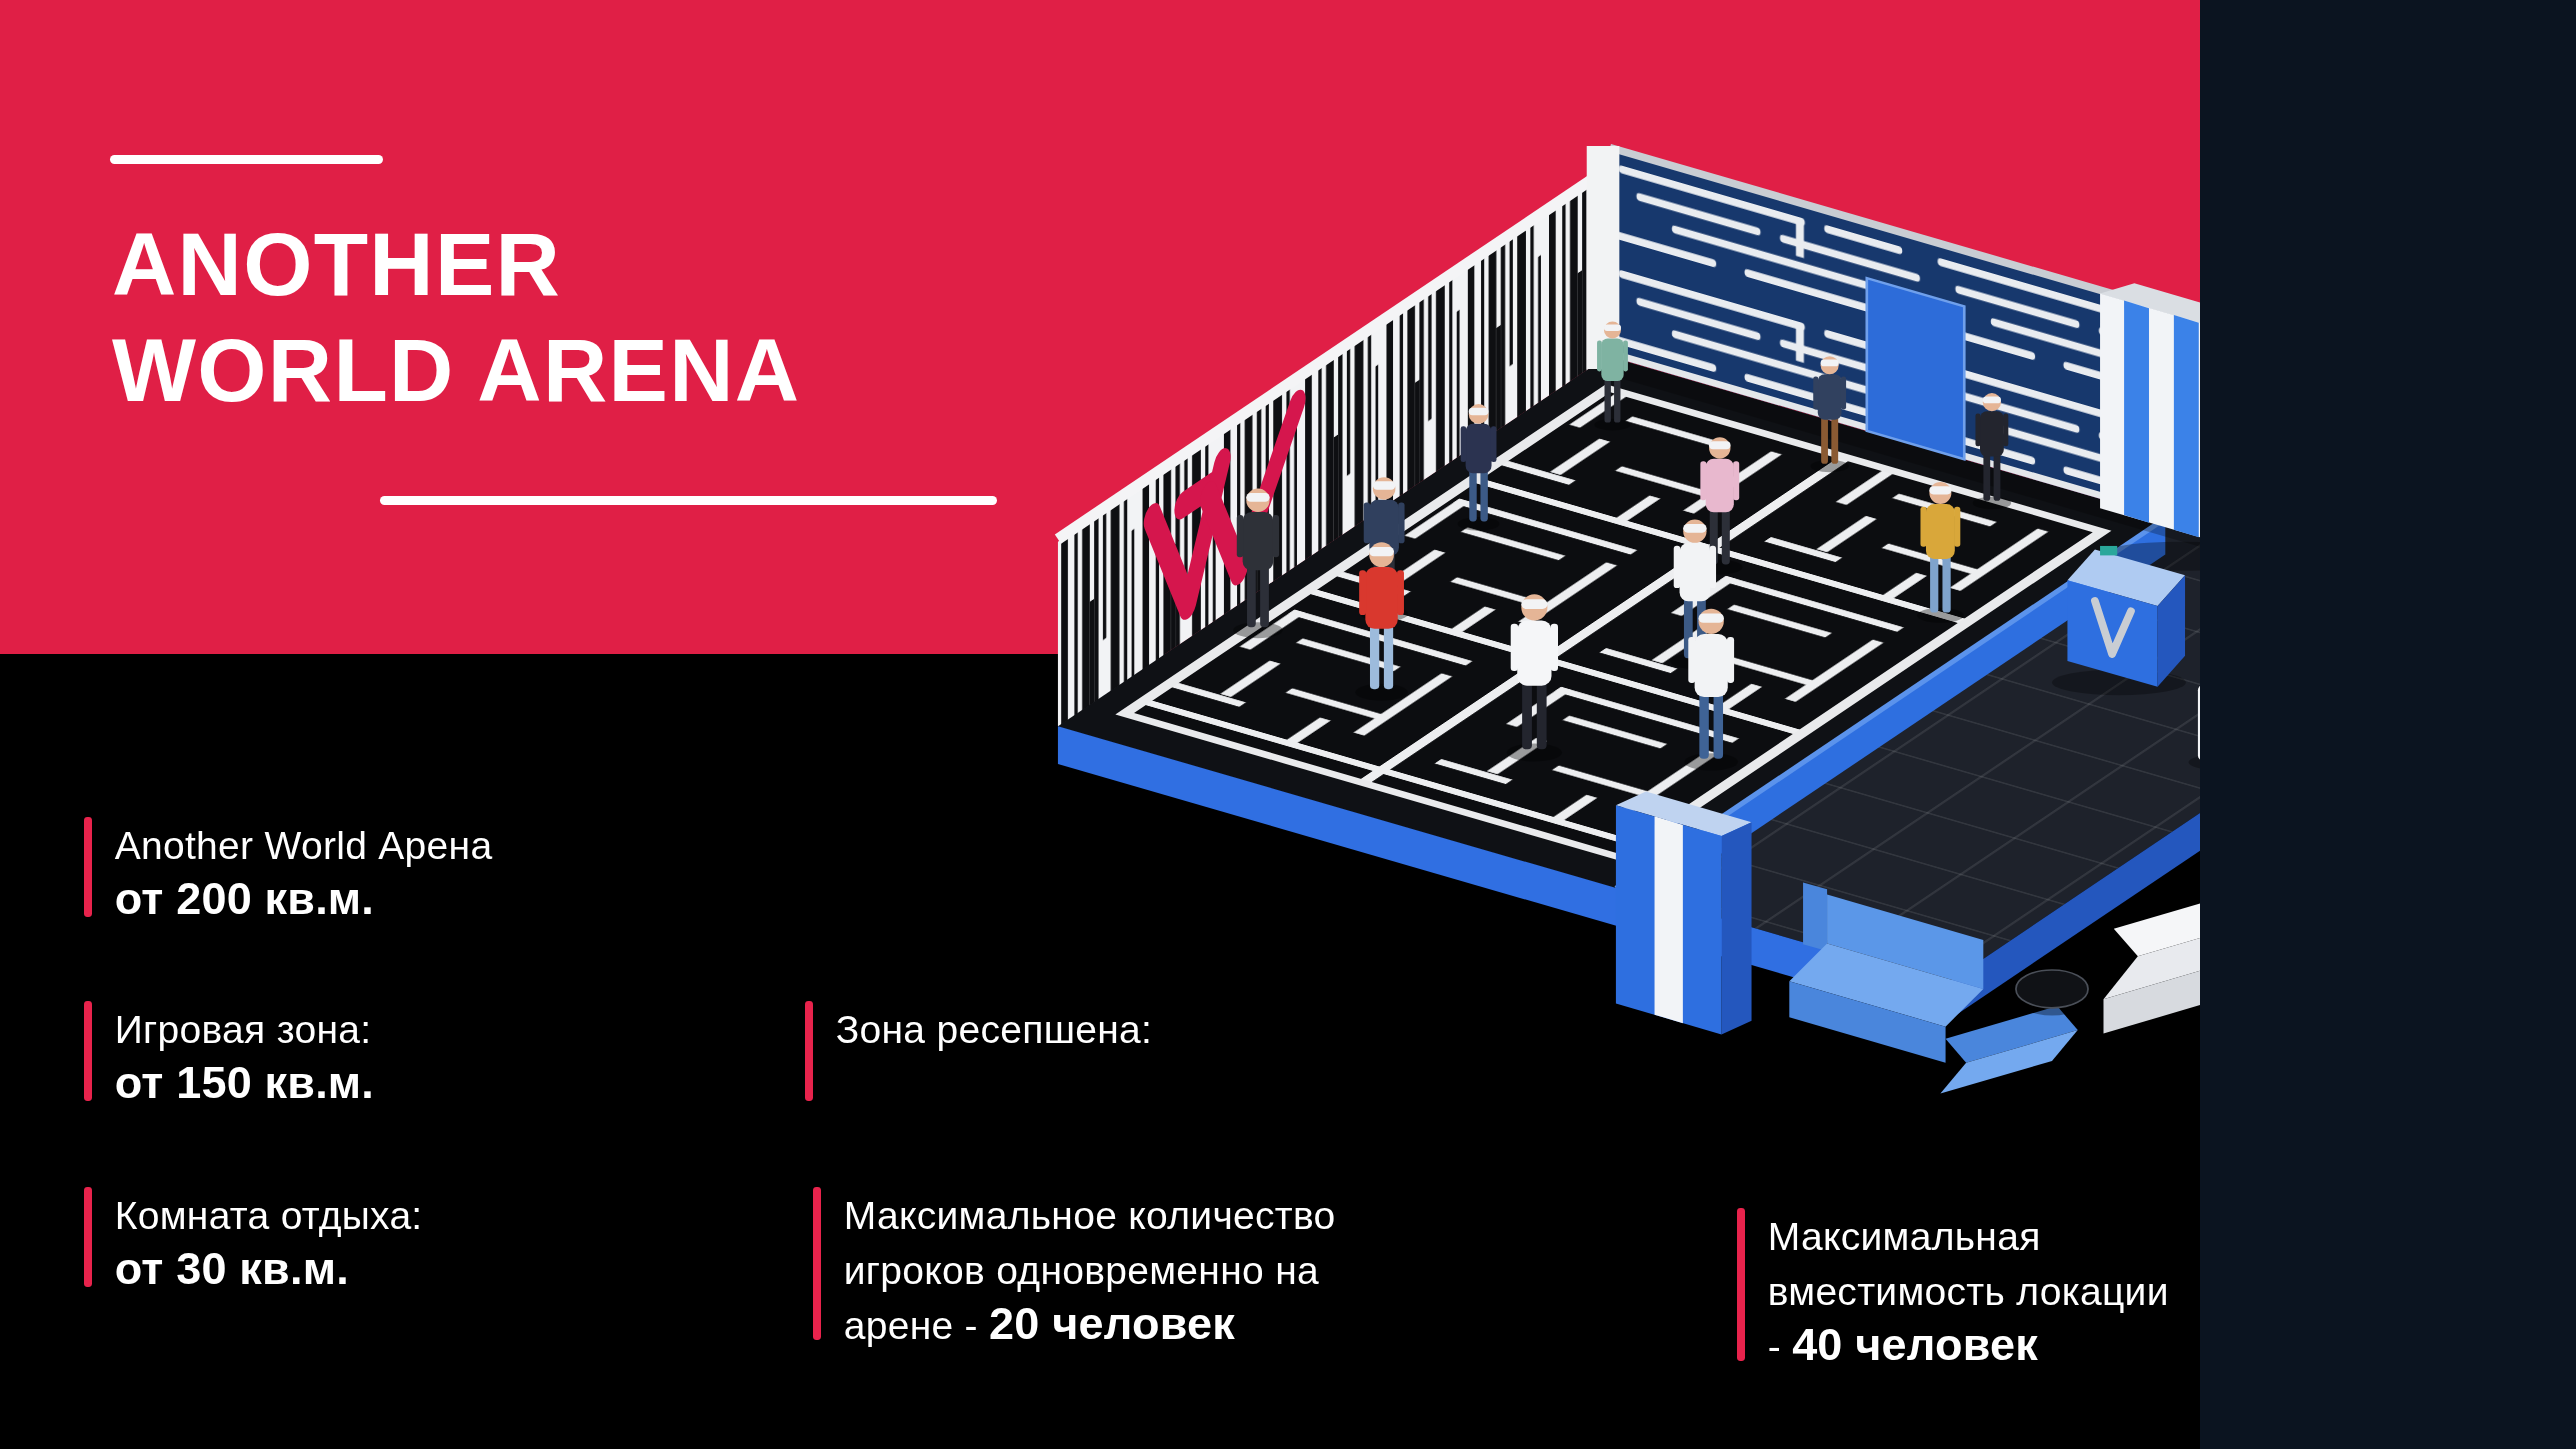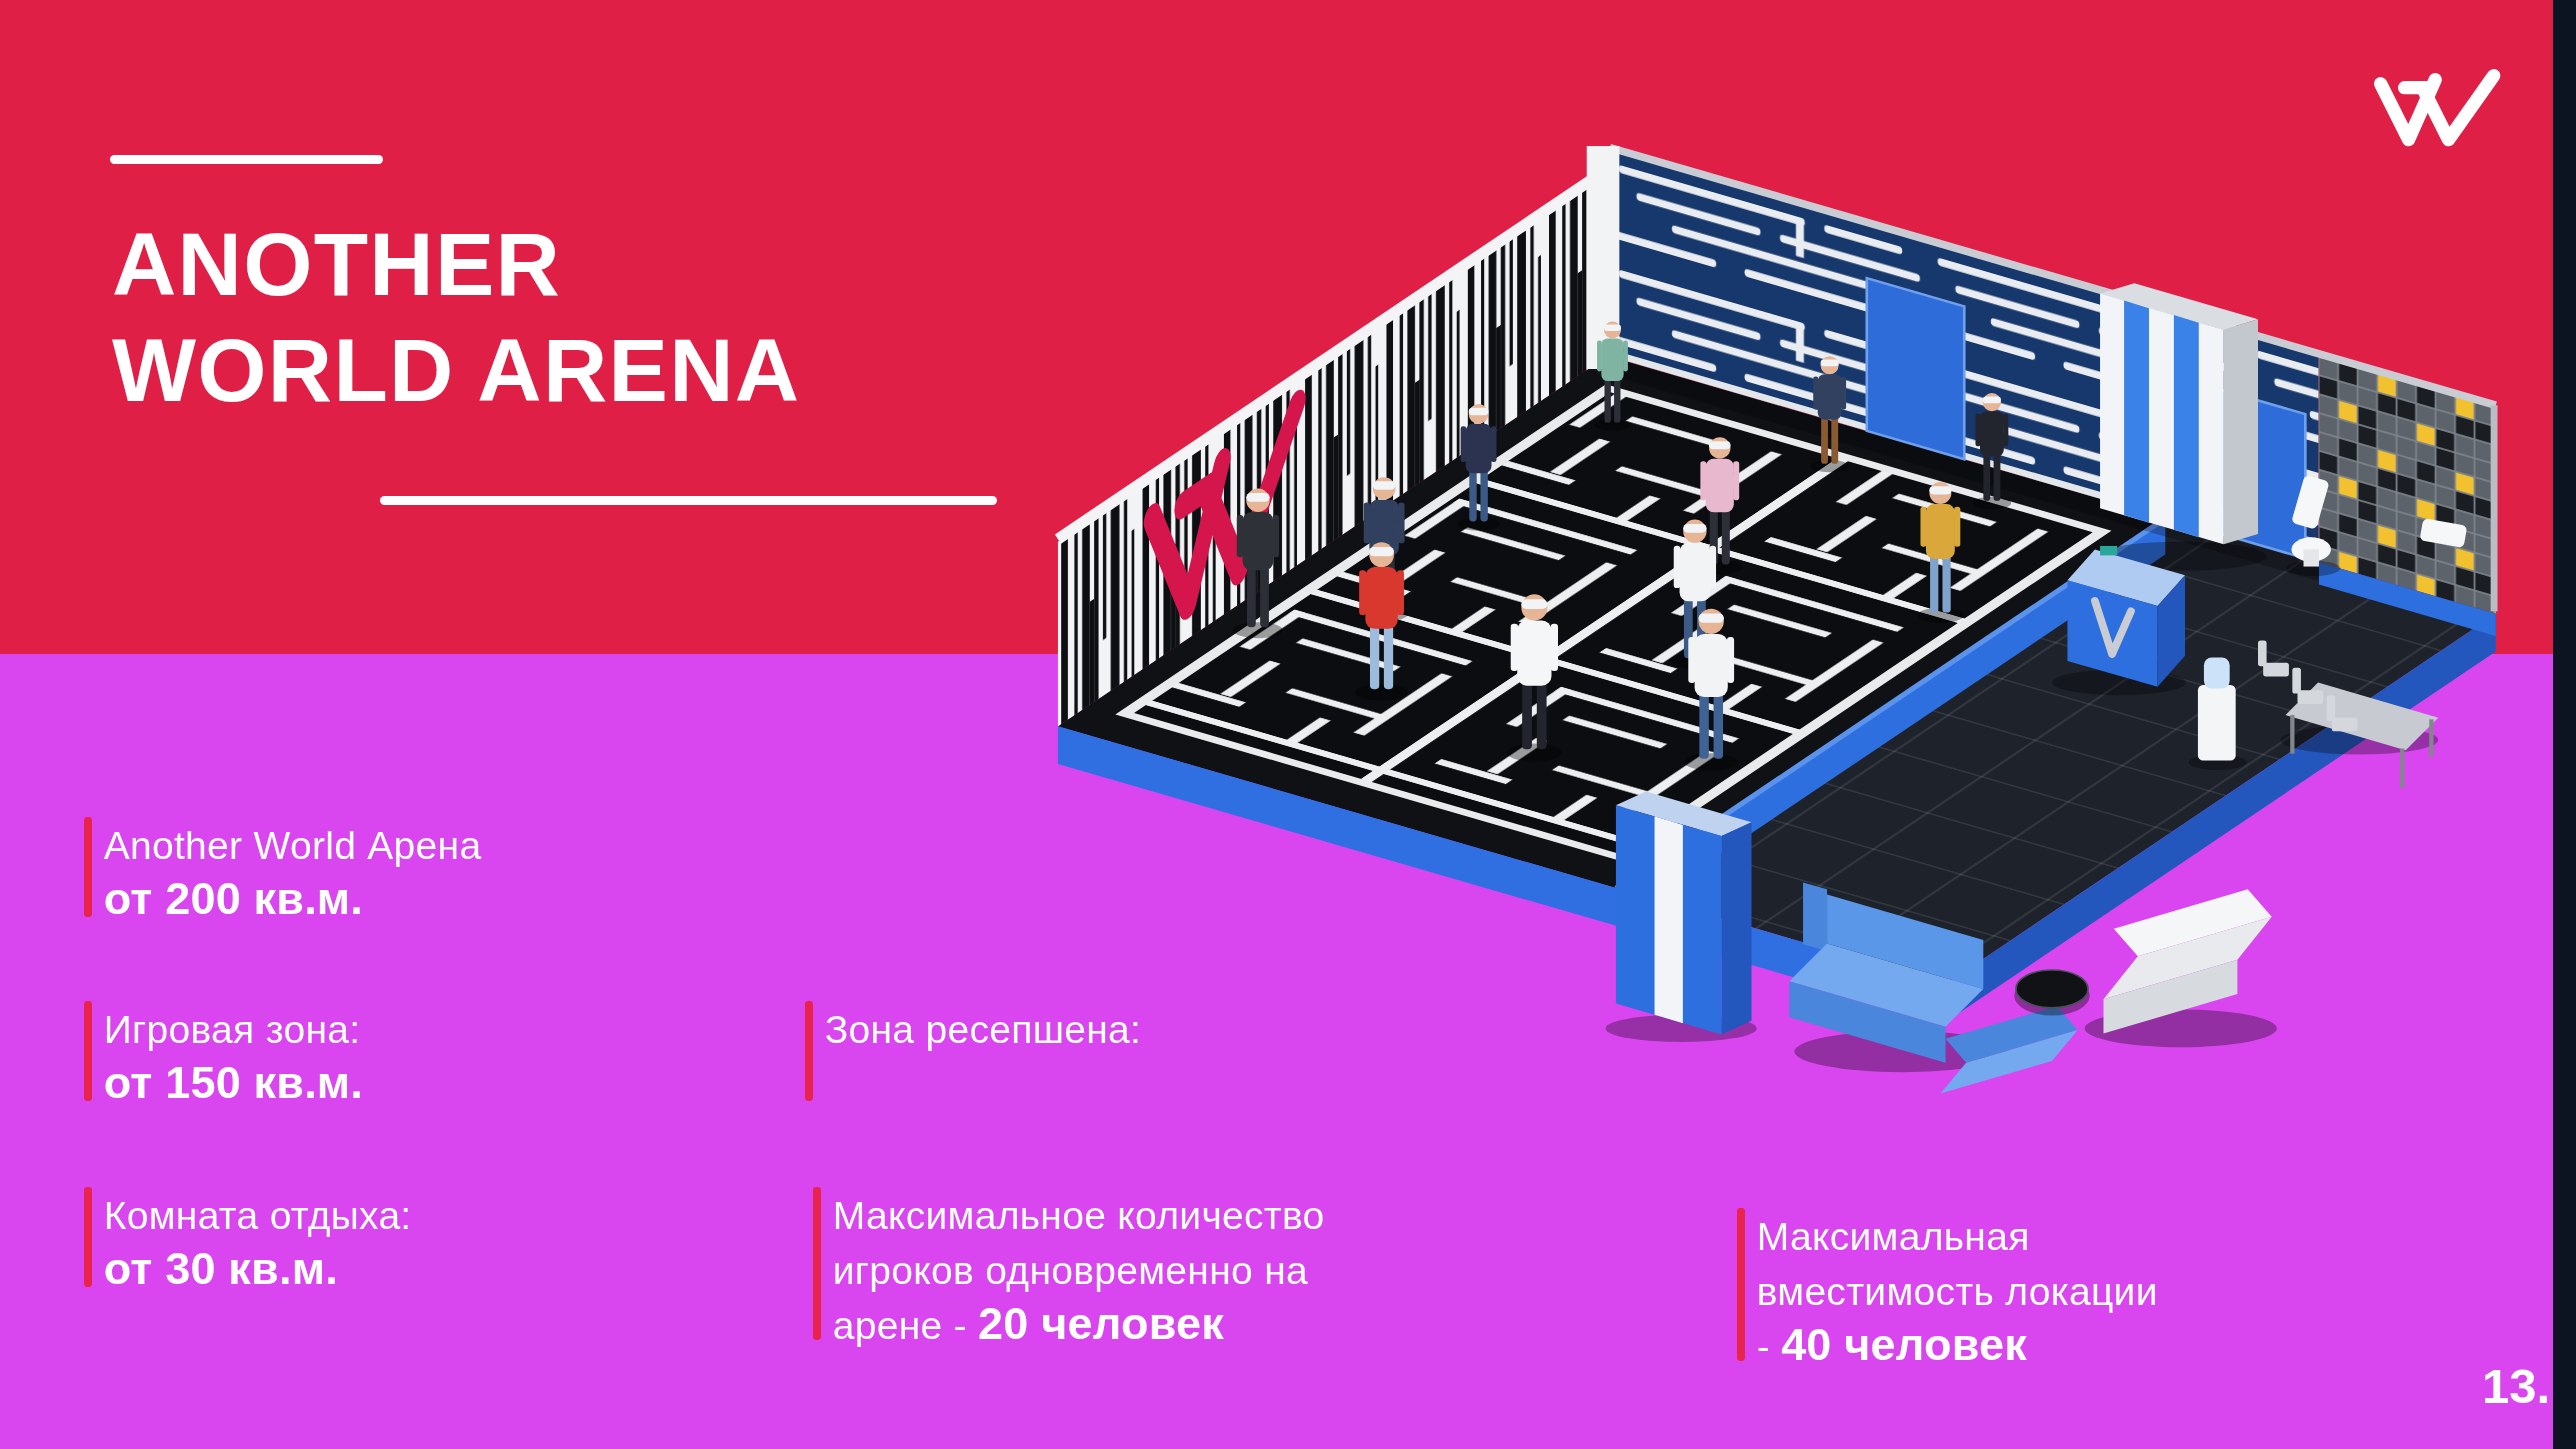--- a/index.html
+++ b/index.html
@@ -1,25 +1,25 @@
 <!DOCTYPE html>
 <html style="font-size:13.7px"><head>
 <meta charset="utf-8">
 <style>
   html,body{margin:0;padding:0;background:#0b1420;}
-  .slide{position:relative;width:2553px;height:1449px;overflow:hidden;
-         font-family:"Liberation Sans",sans-serif;background:#d946ef;}
+  .slide{position:relative;width:2200px;height:1449px;overflow:hidden;
+         font-family:"Liberation Sans",sans-serif;background:#000000;}
   .bg-red{position:absolute;left:0;top:0;width:2576px;height:654px;background:#E01F46;}
   .rule{position:absolute;background:#ffffff;border-radius:5.2px;height:9.4px;}
   .rule-top{left:110px;top:155px;width:273px;}
   .rule-bottom{left:380px;top:496px;width:617px;}
   .title{position:absolute;left:112px;top:211px;color:#ffffff;font-size:89px;
          font-weight:800;line-height:106px;letter-spacing:1.3px;white-space:nowrap;}
   .arena-svg{position:absolute;left:0;top:0;}
-  .stat{position:absolute;display:flex;gap:12px;color:#ffffff;}
+  .stat{position:absolute;display:flex;gap:23px;color:#ffffff;}
   .stat .bar{width:7.7px;border-radius:3.4px;background:#E8234C;flex:none;}
   .stat.two .bar{height:100px;}
   .stat.three .bar{height:153px;}
   .stat .line{font-size:39px;font-weight:300;line-height:53px;white-space:nowrap;letter-spacing:0.3px;}
   .stat .line b{font-size:45px;font-weight:700;letter-spacing:0.2px;}
   #s1{left:84px;top:817px;}
   #s2{left:84px;top:1001px;}
   #s3{left:84px;top:1187px;}
   #s4{left:805px;top:1001px;}
   #s5{left:805px;top:1187px;padding-left:8px;}

